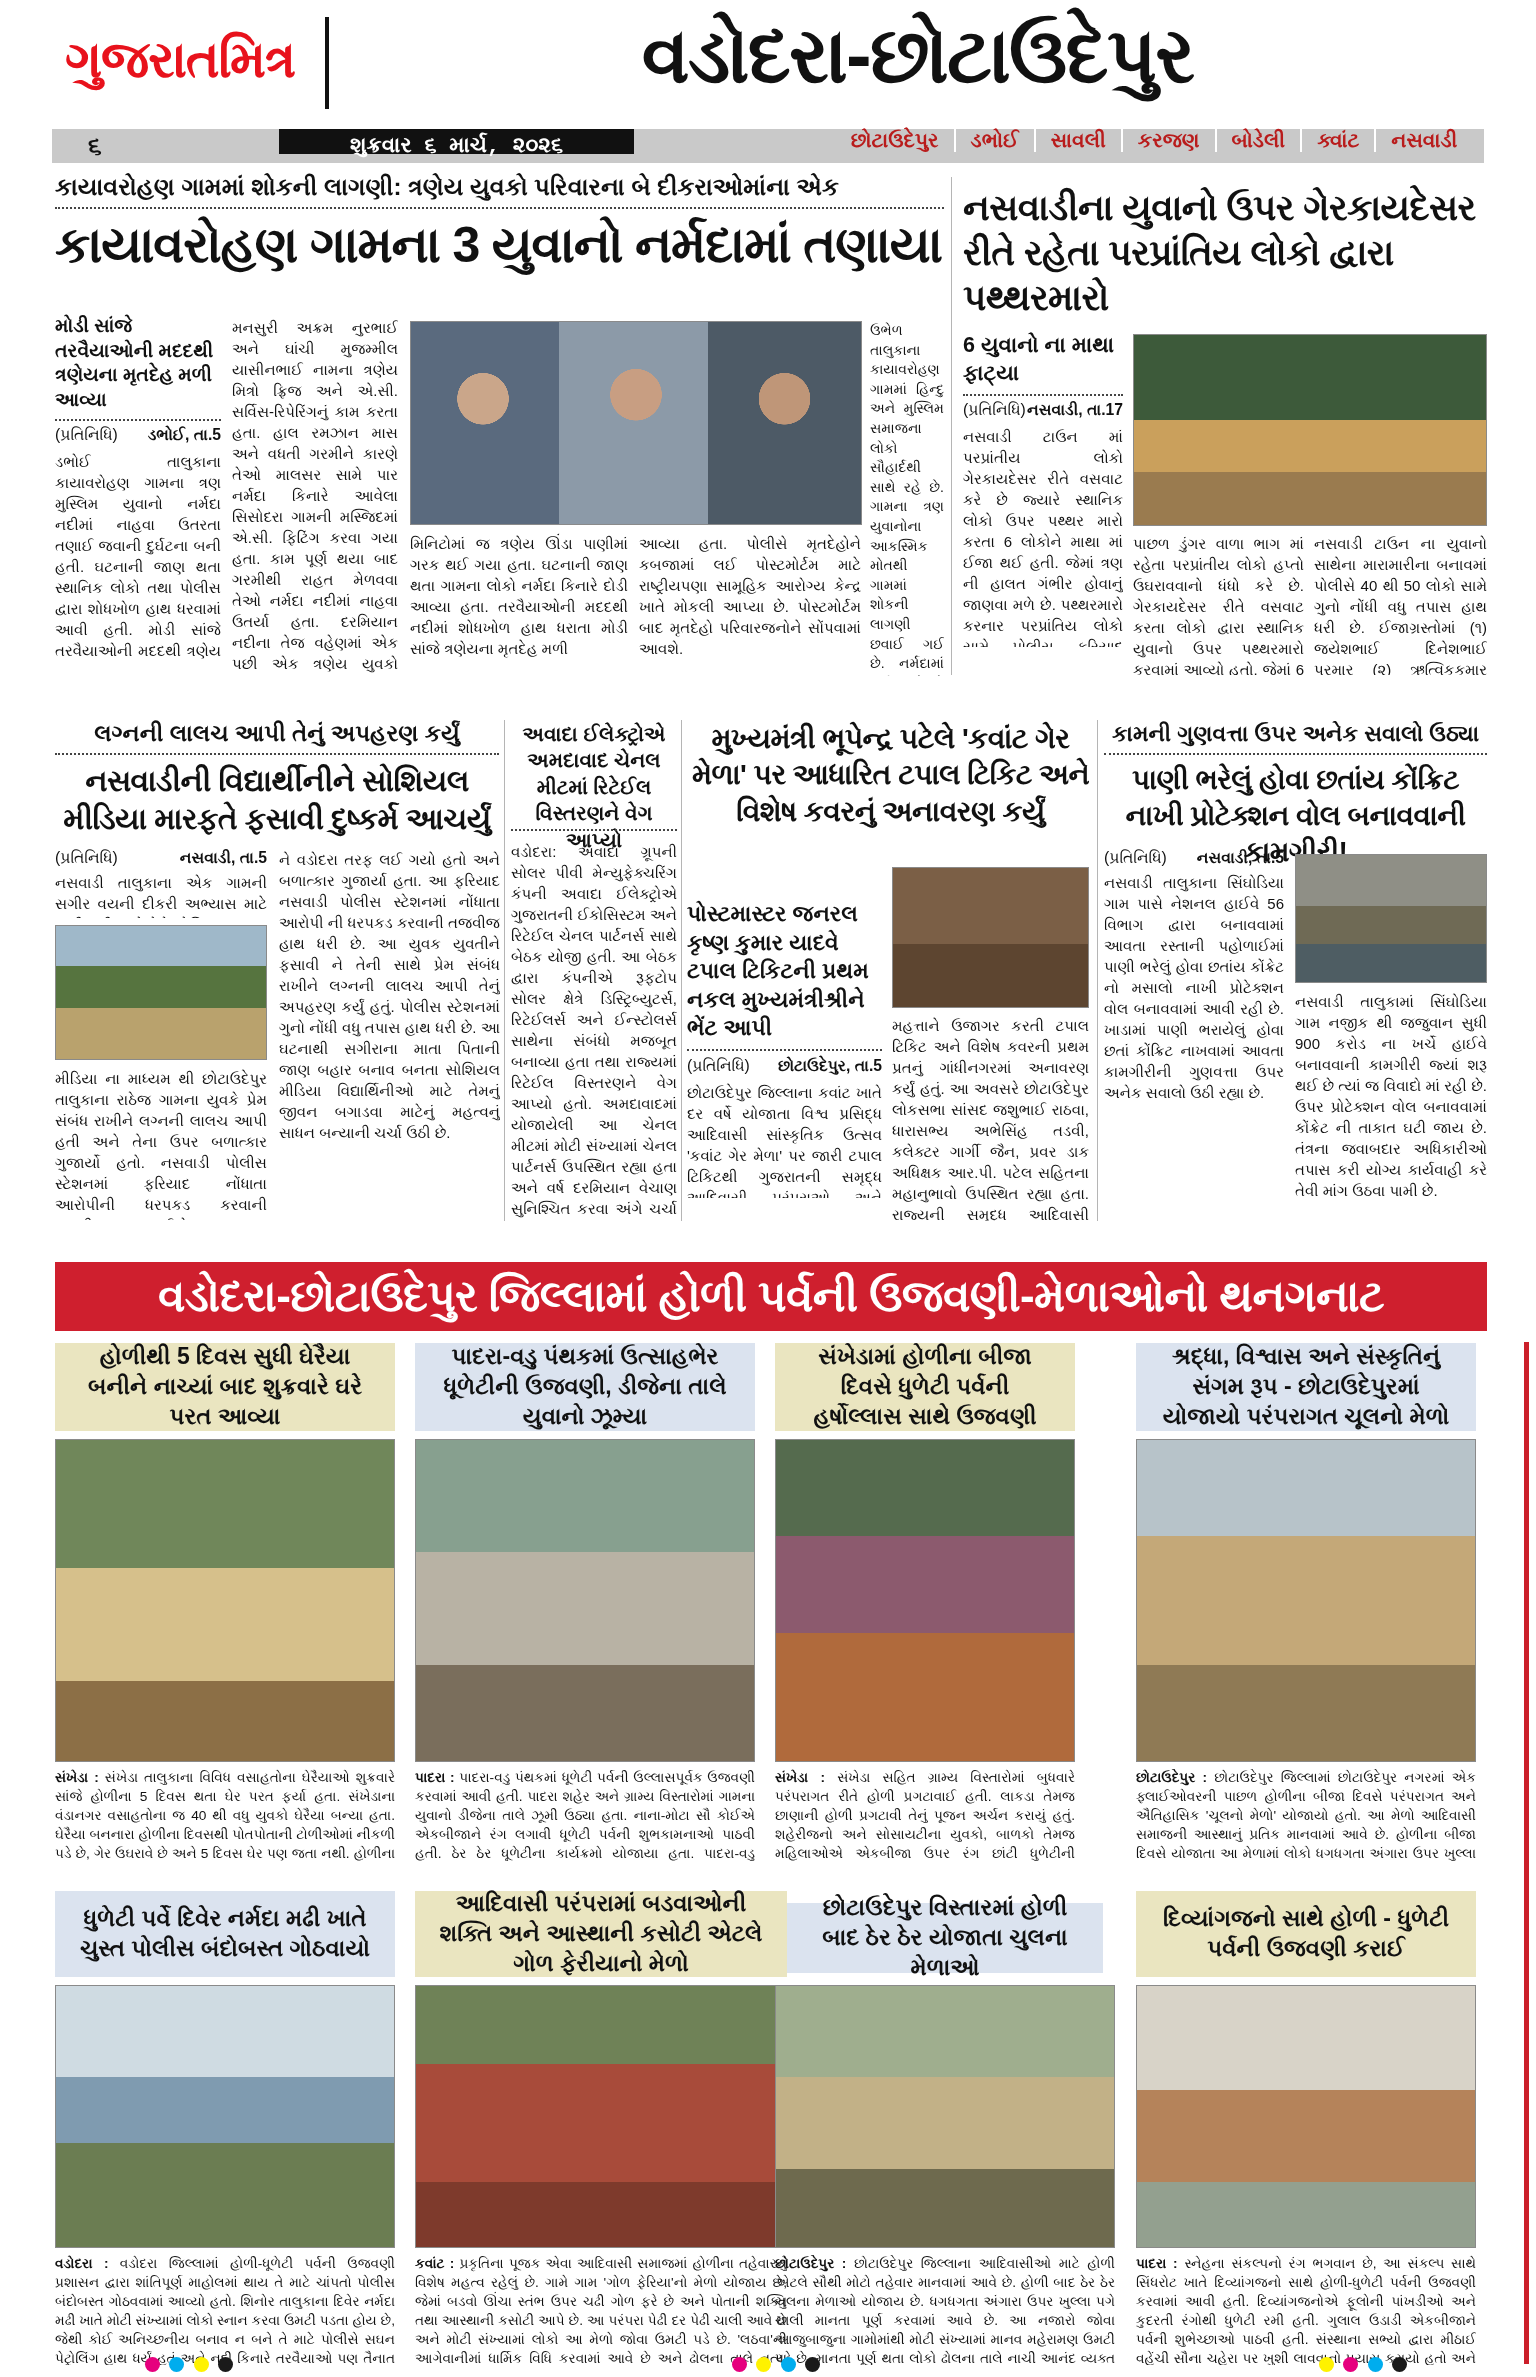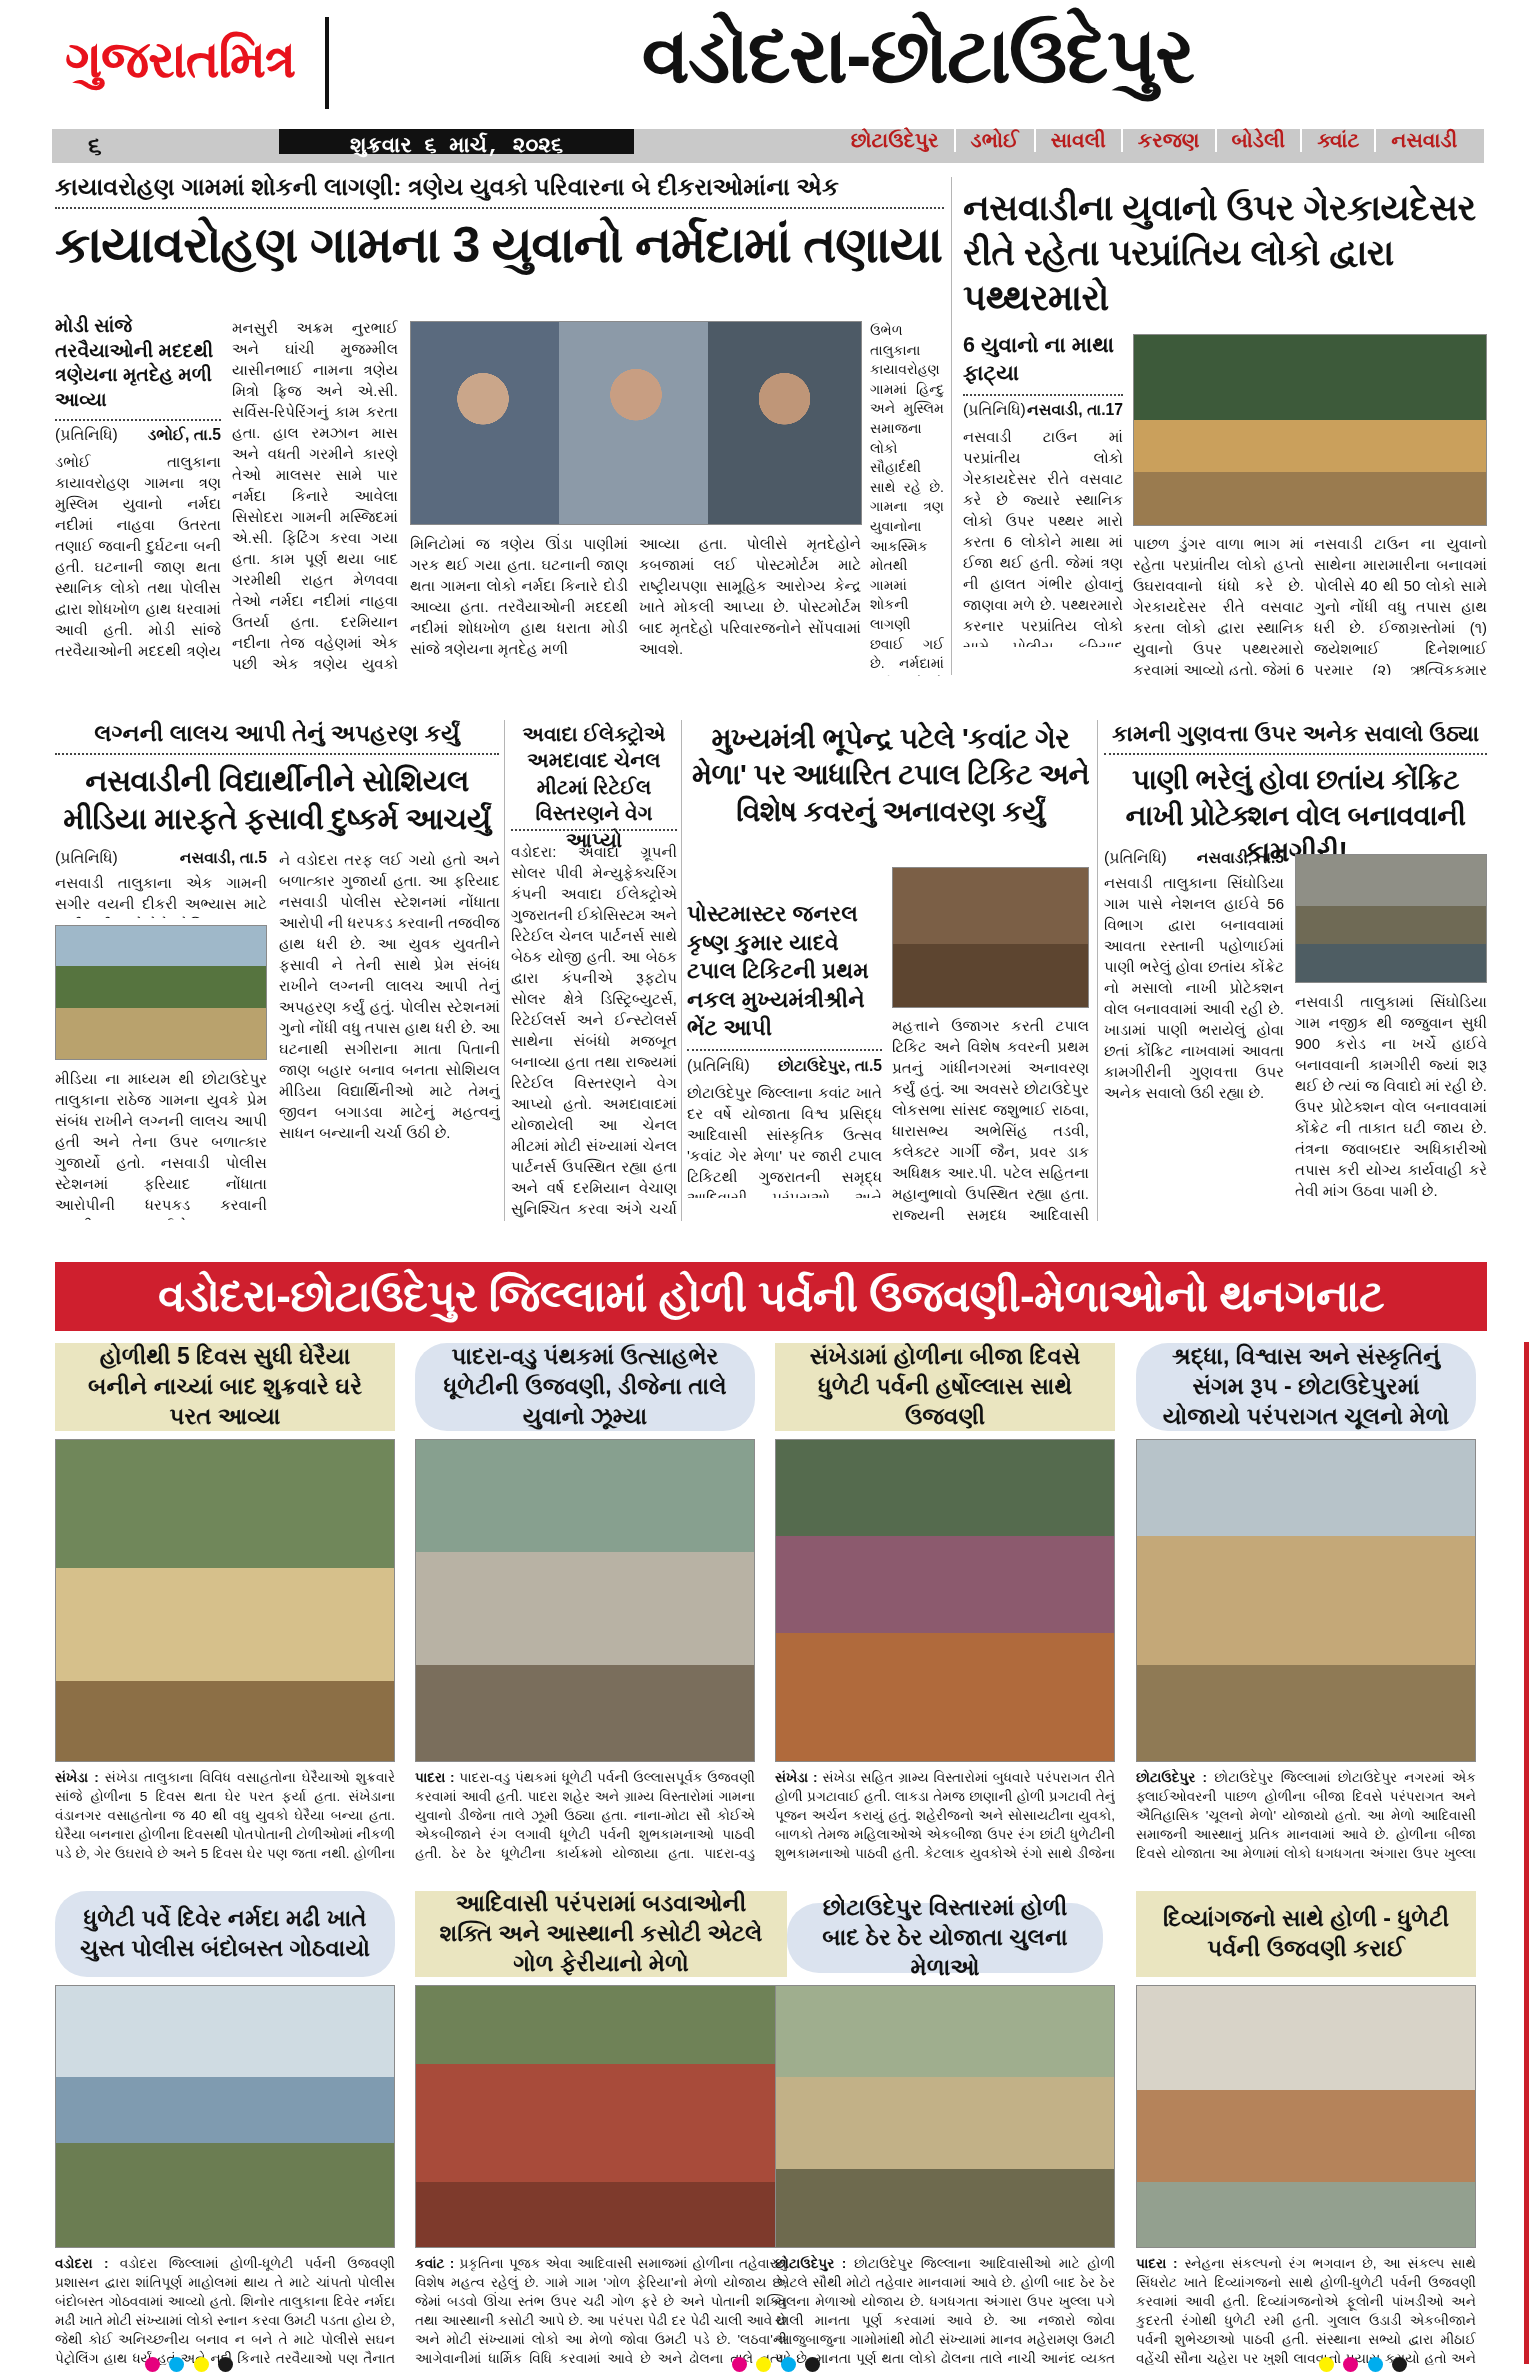--- a/index.html
+++ b/index.html
@@ -50,21 +50,21 @@
   .p-red{background:linear-gradient(180deg,#6f8257 0 30%,#a84b3a 30% 75%,#7e3a2c 75% 100%);}
   .p-chul{background:linear-gradient(180deg,#9fae8e 0 35%,#c2b187 35% 70%,#6e6a4e 70% 100%);}
   .p-divyang{background:linear-gradient(180deg,#d8d3c8 0 40%,#b5835a 40% 75%,#93a08f 75% 100%);}
   
   .banner{background:#cf1f2e;color:#fff;font-size:44px;font-weight:bold;text-align:center;
           display:flex;align-items:center;justify-content:center;letter-spacing:-0.6px;}
   
   .cardhead{display:flex;align-items:center;justify-content:center;text-align:center;
             font-size:23px;font-weight:bold;line-height:1.3;padding:0 23px;box-sizing:border-box;}
   .beige{background:#eae5c0;}
-  .blue{background:#dbe3ef;border-radius:32px;}
+  .blue{background:#dbe3ef;}
   .caption{font-size:13.7px;line-height:1.38;text-align:justify;overflow:hidden;}
   .caption b{font-weight:bold;}
   
   .dot{width:15px;height:15px;border-radius:50%;display:inline-block;margin-right:9.3px;}
   .redline{background:#cb1f2a;}
 </style>
 </head>
 <body>
 
 <div id="page">
@@ -183,21 +183,21 @@
     <div class="photo p-gher" style="margin-top:8.1px;height:323px;"></div>
     <p class="caption" style="margin:7px 0 0 0;height:92px;"><b>સંખેડા :</b> <span>સંખેડા તાલુકાના વિવિધ વસાહતોના ઘેરૈયાઓ શુક્રવારે સાંજે હોળીના 5 દિવસ થતા ઘેર પરત ફર્યા હતા. સંખેડાના વંડાનગર વસાહતોના જ 40 થી વધુ યુવકો ઘેરૈયા બન્યા હતા. ઘેરૈયા બનનારા હોળીના દિવસથી પોતપોતાની ટોળીઓમાં નીકળી પડે છે, ગેર ઉઘરાવે છે અને 5 દિવસ ઘેર પણ જતા નથી. હોળીના તહેવાર દરમિયાન આદિવાસી સમાજના લોકો ઘેરૈયા બનવાની માનતા રાખે છે. તેઓ સમગ્ર શરીર પર સફેદ માટીના ટપકાં કરી, માથે મોરપીંછ બાંધી ઢોલ, વાંસળી અને થાળીના તાલે અનોખું સમૂહ નૃત્ય કરતા હોય છે.</span></p>
   </section>
 
   <section class="abs" style="left:415px;top:1343px;width:340px;">
     <h3 class="cardhead blue" style="height:88px;margin:0;">પાદરા-વડુ પંથકમાં ઉત્સાહભેર ધૂળેટીની ઉજવણી, ડીજેના તાલે યુવાનો ઝૂમ્યા</h3>
     <div class="photo p-group" style="margin-top:8.1px;height:323px;"></div>
     <p class="caption" style="margin:7px 0 0 0;height:92px;"><b>પાદરા :</b> <span>પાદરા-વડુ પંથકમાં ધૂળેટી પર્વની ઉલ્લાસપૂર્વક ઉજવણી કરવામાં આવી હતી. પાદરા શહેર અને ગ્રામ્ય વિસ્તારોમાં ગામના યુવાનો ડીજેના તાલે ઝૂમી ઉઠ્યા હતા. નાના-મોટા સૌ કોઈએ એકબીજાને રંગ લગાવી ધૂળેટી પર્વની શુભકામનાઓ પાઠવી હતી. ઠેર ઠેર ધૂળેટીના કાર્યક્રમો યોજાયા હતા. પાદરા-વડુ પંથકના મુવાલ, માસરોડ સહિતના ગામોમાં પણ ધૂળેટીની ઉજવણી કરાઈ હતી. મોટા આયોજનોમાં વિવિધ પ્રકારના રેઈનડાન્સ સાથે યુવાધન મન મૂકીને નાચ્યું હતું અને રંગોની છોળો વચ્ચે પર્વ ઉજવાયો હતો.</span></p>
   </section>
 
-  <section class="abs" style="left:775px;top:1343px;width:340px;">
+  <section class="abs" style="left:775px;top:1343px;width:300px;">
     <h3 class="cardhead beige" style="height:88px;margin:0;">સંખેડામાં હોળીના બીજા દિવસે ધુળેટી પર્વની હર્ષોલ્લાસ સાથે ઉજવણી</h3>
     <div class="photo p-color" style="margin-top:8.1px;height:323px;"></div>
     <p class="caption" style="margin:7px 0 0 0;height:92px;"><b>સંખેડા :</b> <span>સંખેડા સહિત ગ્રામ્ય વિસ્તારોમાં બુધવારે પરંપરાગત રીતે હોળી પ્રગટાવાઈ હતી. લાકડા તેમજ છાણાની હોળી પ્રગટાવી તેનું પૂજન અર્ચન કરાયું હતું. શહેરીજનો અને સોસાયટીના યુવકો, બાળકો તેમજ મહિલાઓએ એકબીજા ઉપર રંગ છાંટી ધુળેટીની શુભકામનાઓ પાઠવી હતી. કેટલાક યુવકોએ રંગો સાથે ડીજેના તાલે નૃત્ય કરી આનંદ માણ્યો હતો, તો કેટલાક વિસ્તારોમાં પિચકારીઓથી રંગોની છોળો ઉડાડી ઉમંગભેર રંગોત્સવની ઉજવણી કરી હતી.</span></p>
   </section>
 
   <section class="abs" style="left:1136px;top:1343px;width:340px;">
     <h3 class="cardhead blue" style="height:88px;margin:0;">શ્રદ્ધા, વિશ્વાસ અને સંસ્કૃતિનું સંગમ રૂપ - છોટાઉદેપુરમાં યોજાયો પરંપરાગત ચૂલનો મેળો</h3>
     <div class="photo p-mela" style="margin-top:8.1px;height:323px;"></div>
     <p class="caption" style="margin:7px 0 0 0;height:92px;"><b>છોટાઉદેપુર :</b> <span>છોટાઉદેપુર જિલ્લામાં છોટાઉદેપુર નગરમાં એક ફ્લાઈઓવરની પાછળ હોળીના બીજા દિવસે પરંપરાગત અને ઐતિહાસિક 'ચૂલનો મેળો' યોજાયો હતો. આ મેળો આદિવાસી સમાજની આસ્થાનું પ્રતિક માનવામાં આવે છે. હોળીના બીજા દિવસે યોજાતા આ મેળામાં લોકો ધગધગતા અંગારા ઉપર ખુલ્લા પગે ચાલી પોતાની માનતા પૂર્ણ કરે છે. માનતા મુજબ, પરિવારના સુખ-સમૃદ્ધિ, આરોગ્ય અને ખેતીના પાક માટે લોકો શ્રદ્ધાપૂર્વક અંગારા પરથી પસાર થાય છે.</span></p>
   </section>

